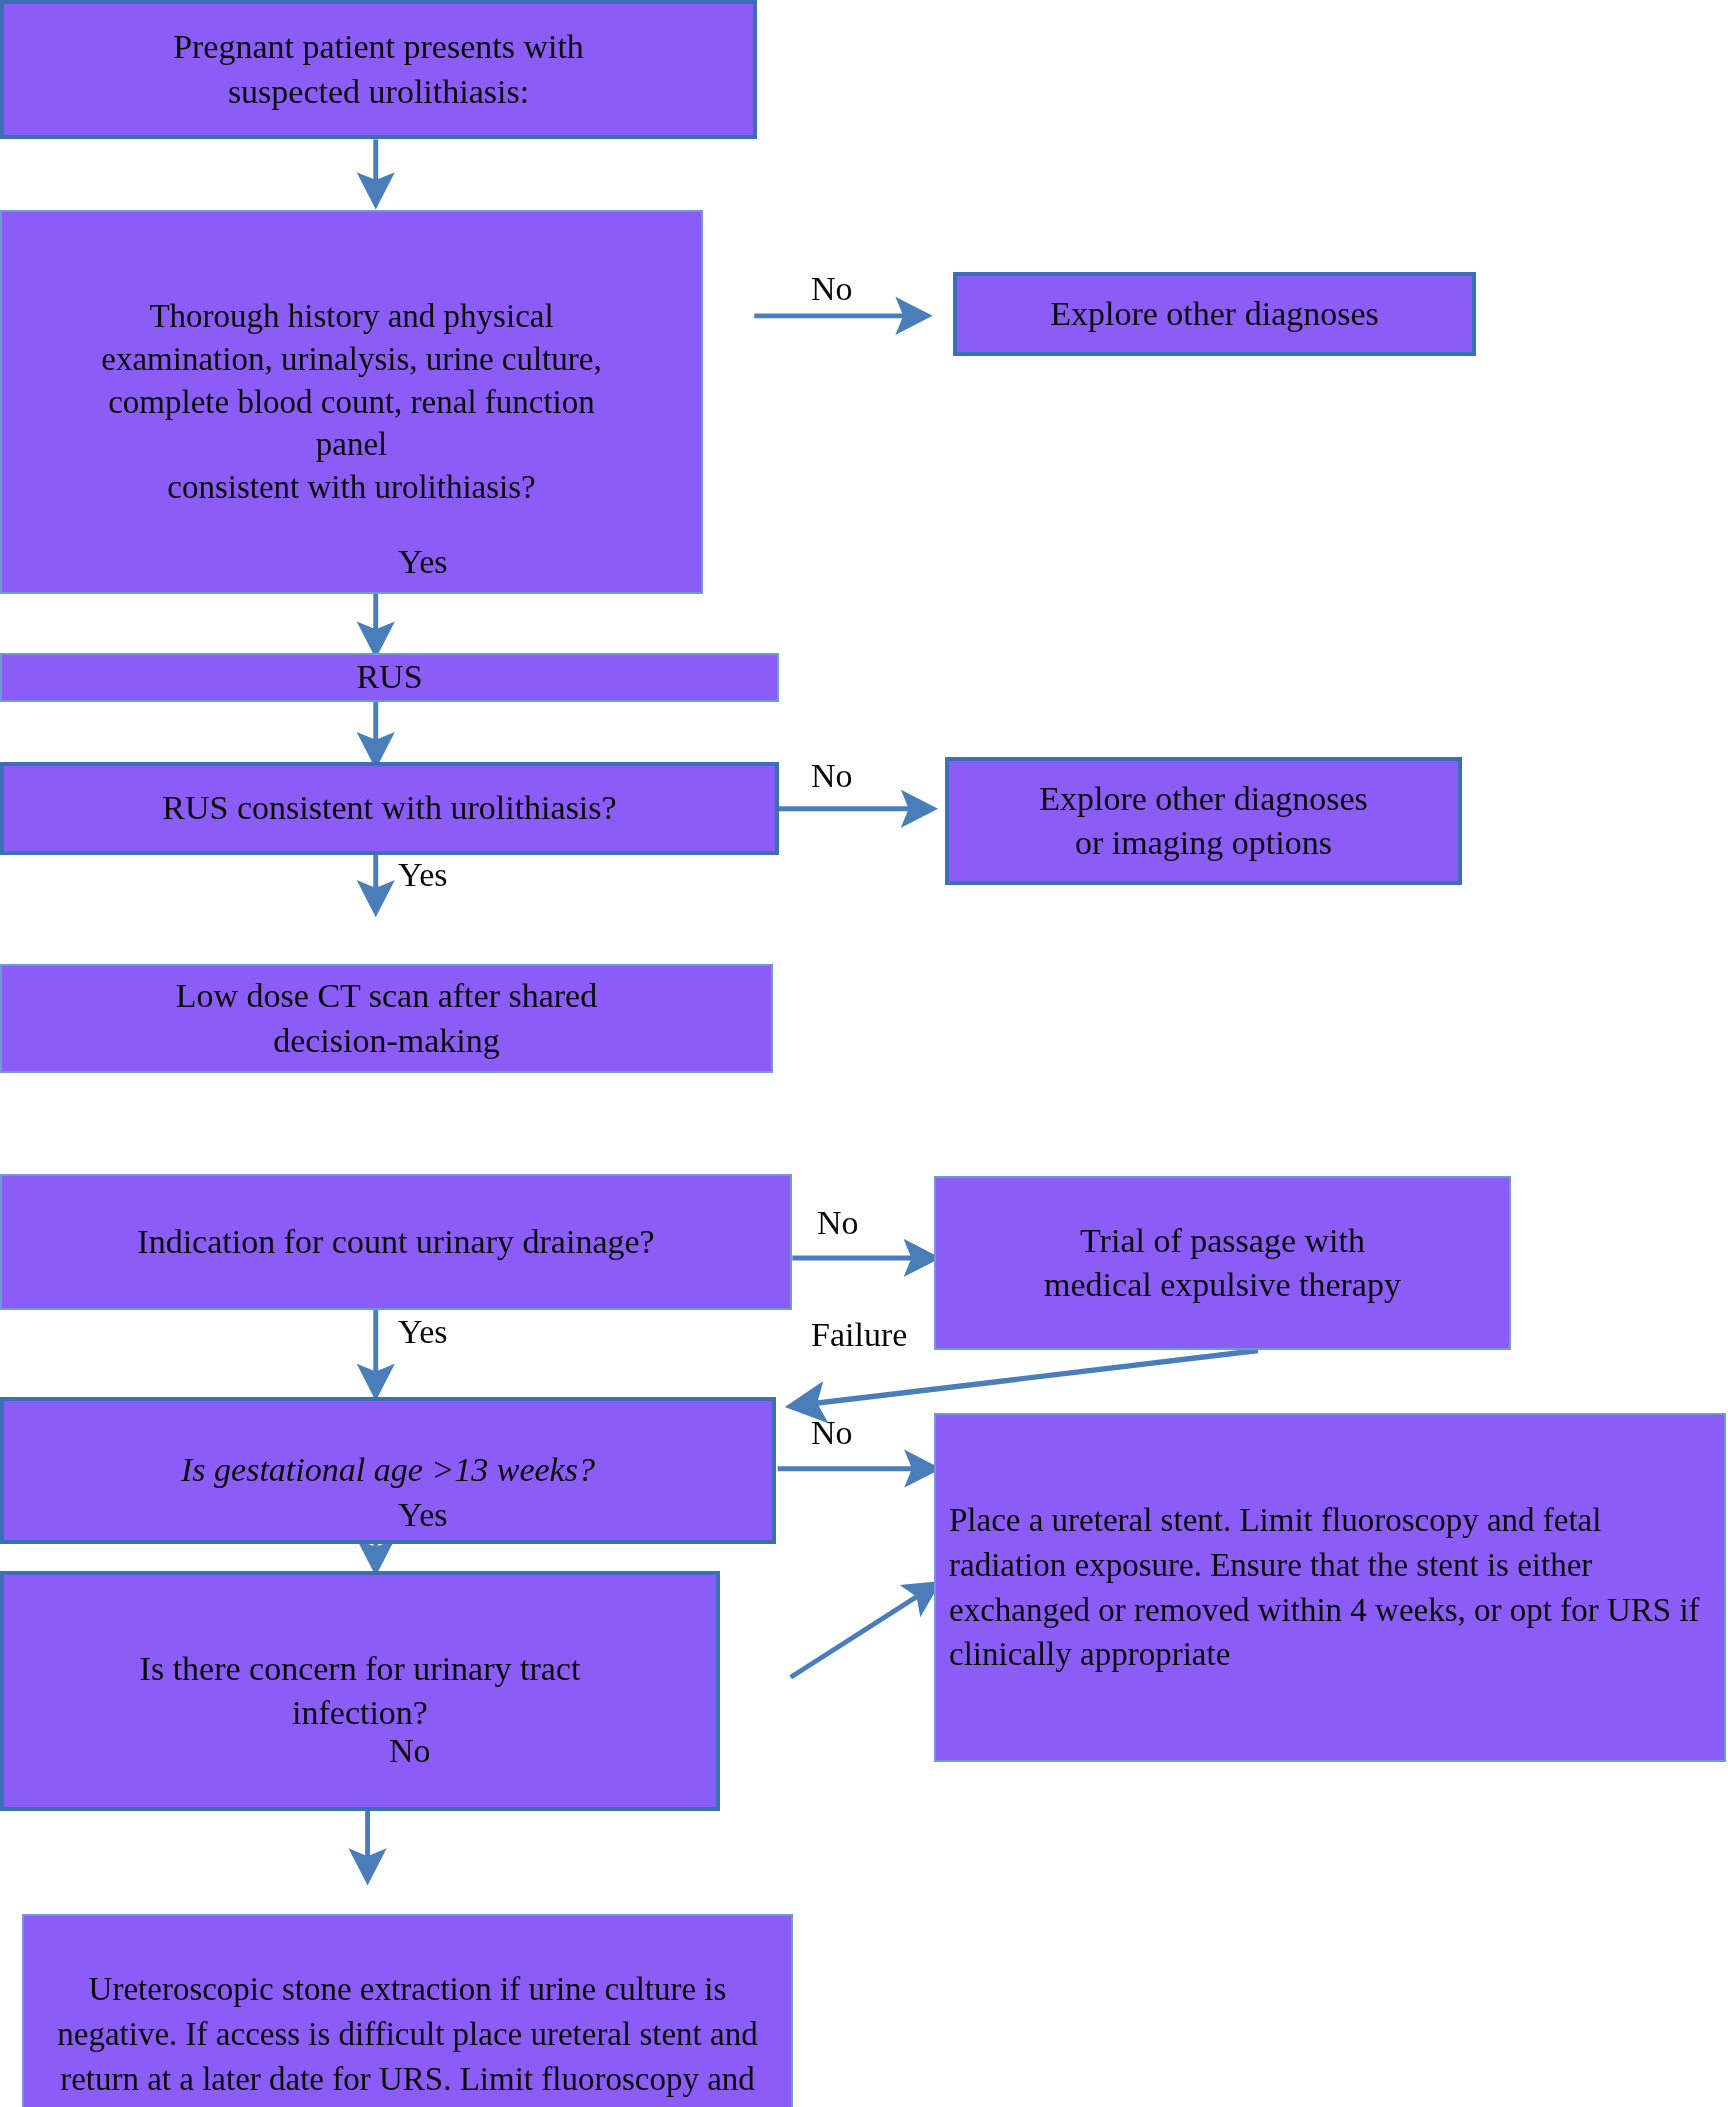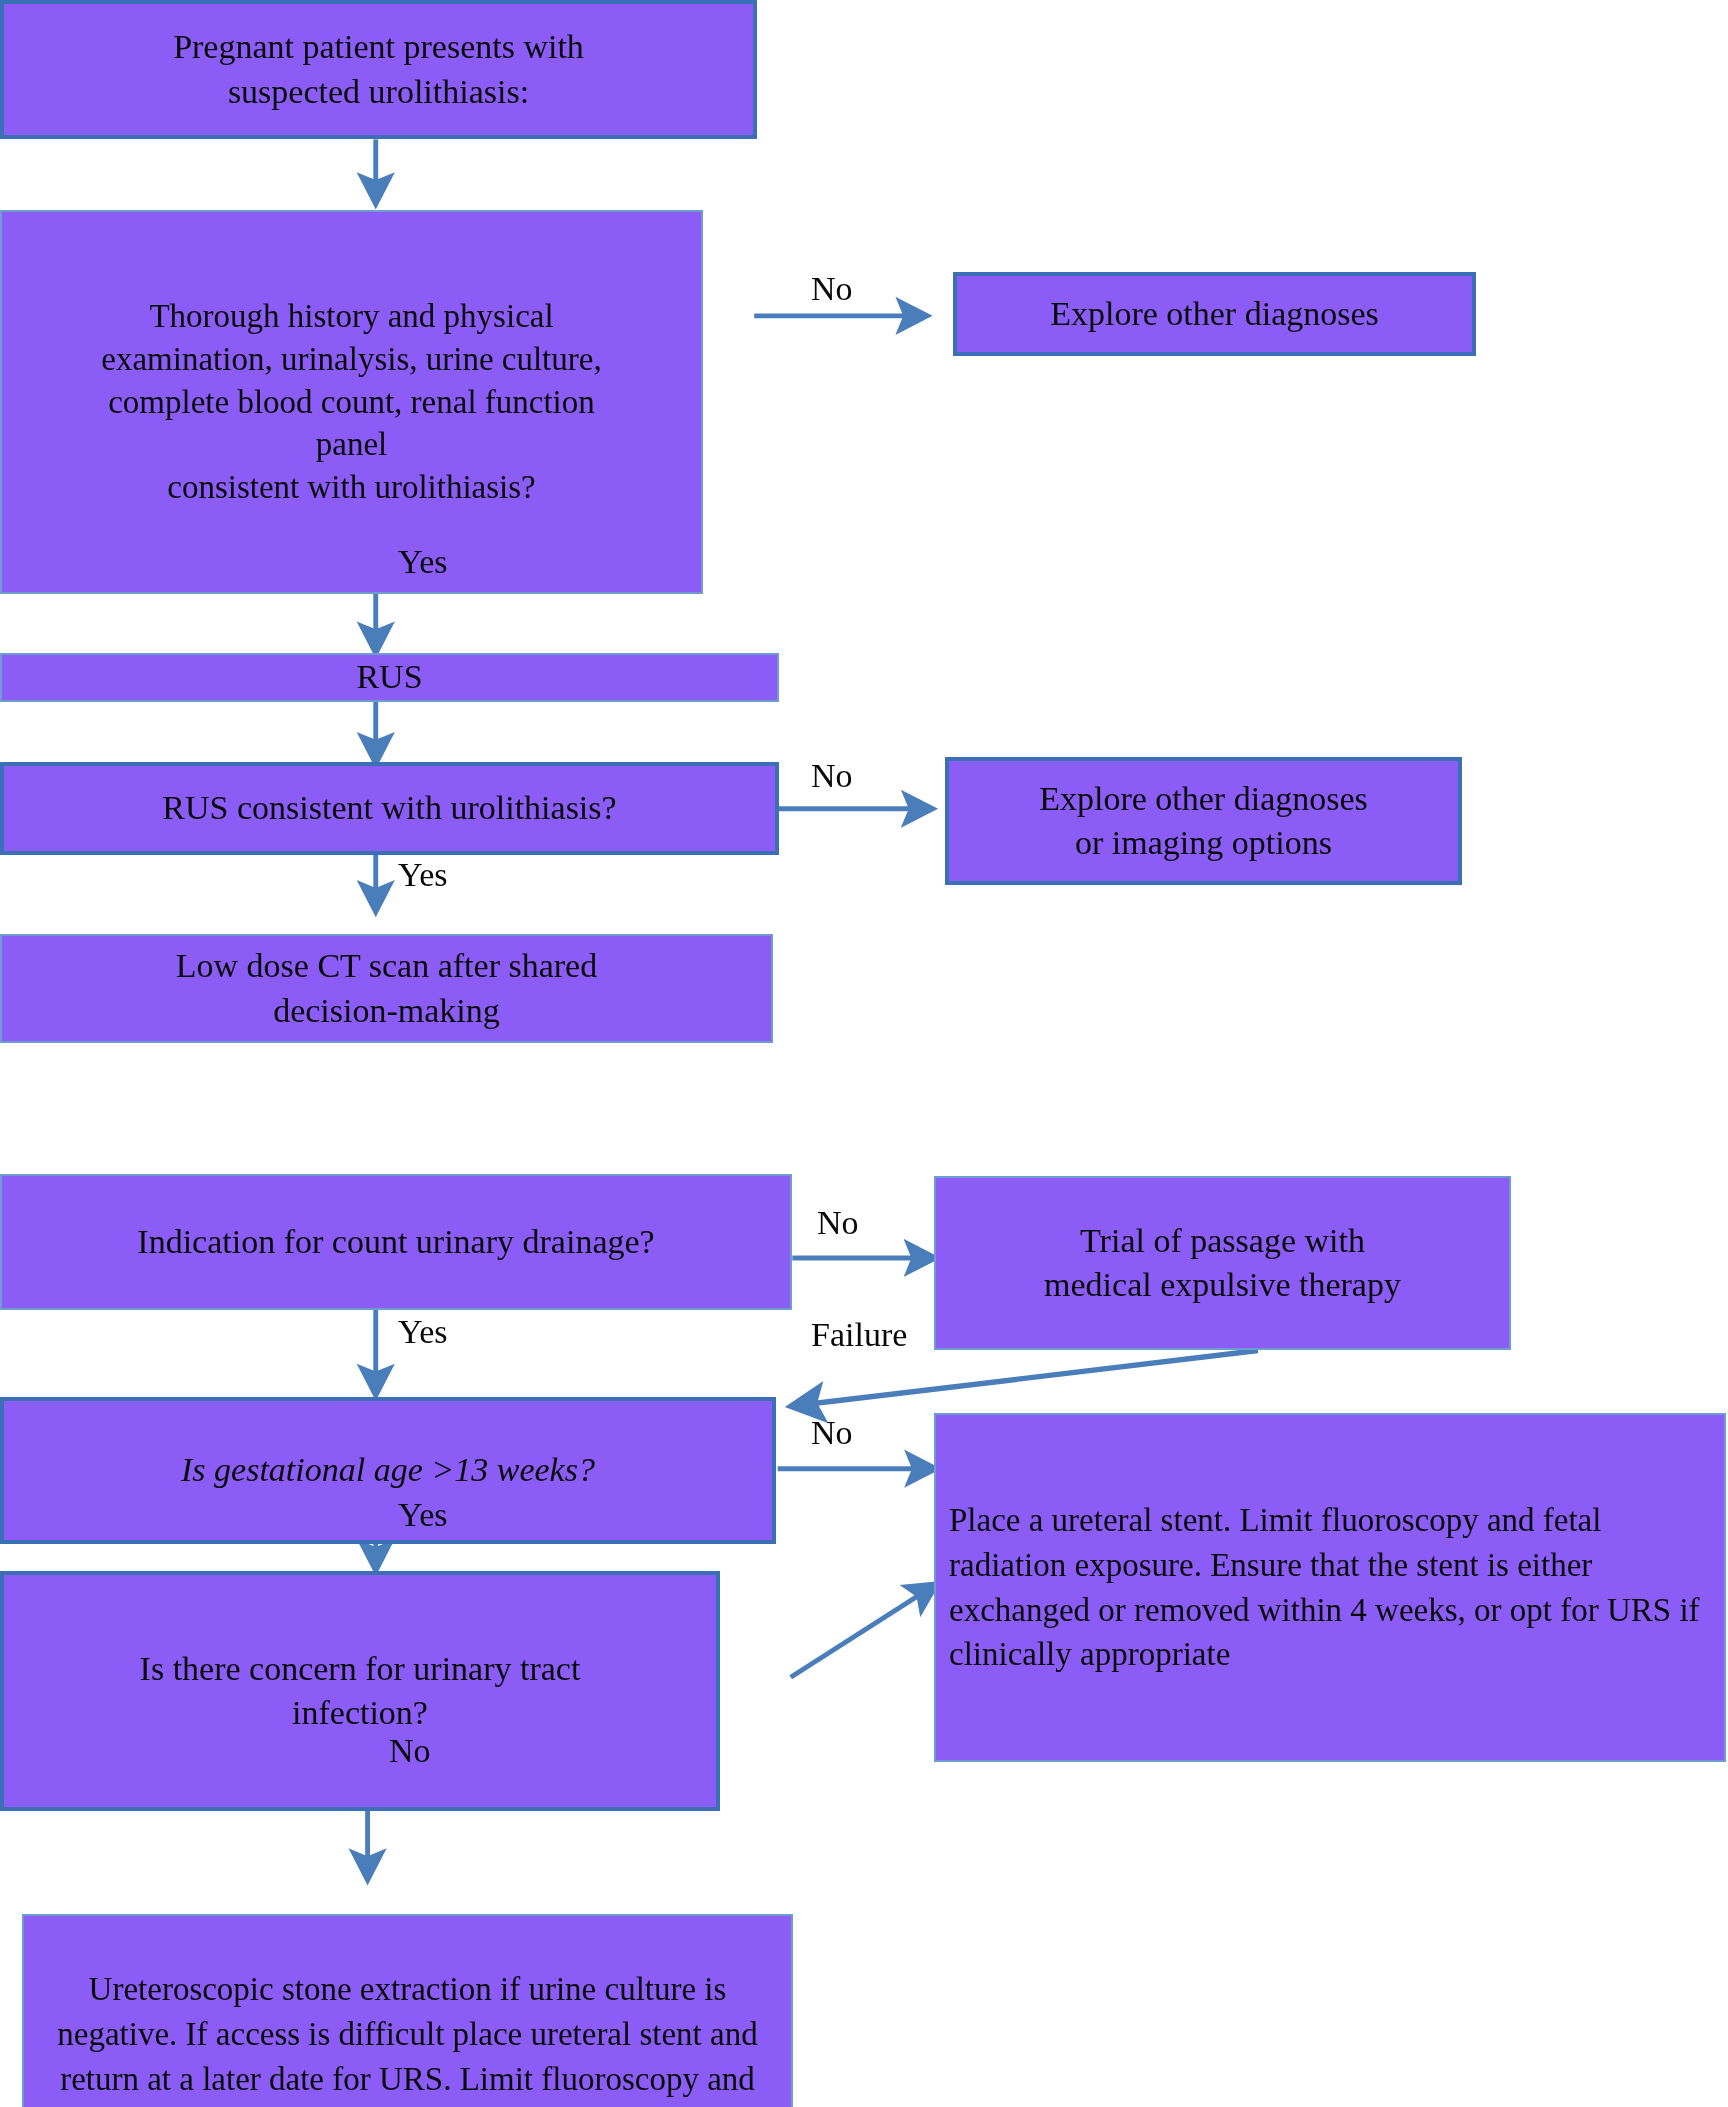--- a/index.html
+++ b/index.html
@@ -146,21 +146,21 @@
 
   <div class="node thick" style="left:0px; top:762px; width:779px; height:93px;">
     <span>RUS consistent with urolithiasis?</span>
   </div>
 
   <div class="node thick" style="left:945px; top:757px; width:517px; height:128px;">
     <span>Explore other diagnoses
 or imaging options</span>
   </div>
 
-  <div class="node thin" style="left:0px; top:934px; width:773px; height:109px;">
+  <div class="node thin" style="left:0px; top:964px; width:773px; height:109px;">
     <span>Low dose CT scan after shared
 decision-making</span>
   </div>
 
   <div class="node thin" style="left:0px; top:1174px; width:792px; height:136px;">
     <span>Indication for count urinary drainage?</span>
   </div>
 
   <div class="node thin" style="left:934px; top:1176px; width:577px; height:174px;">
     <span>Trial of passage with

